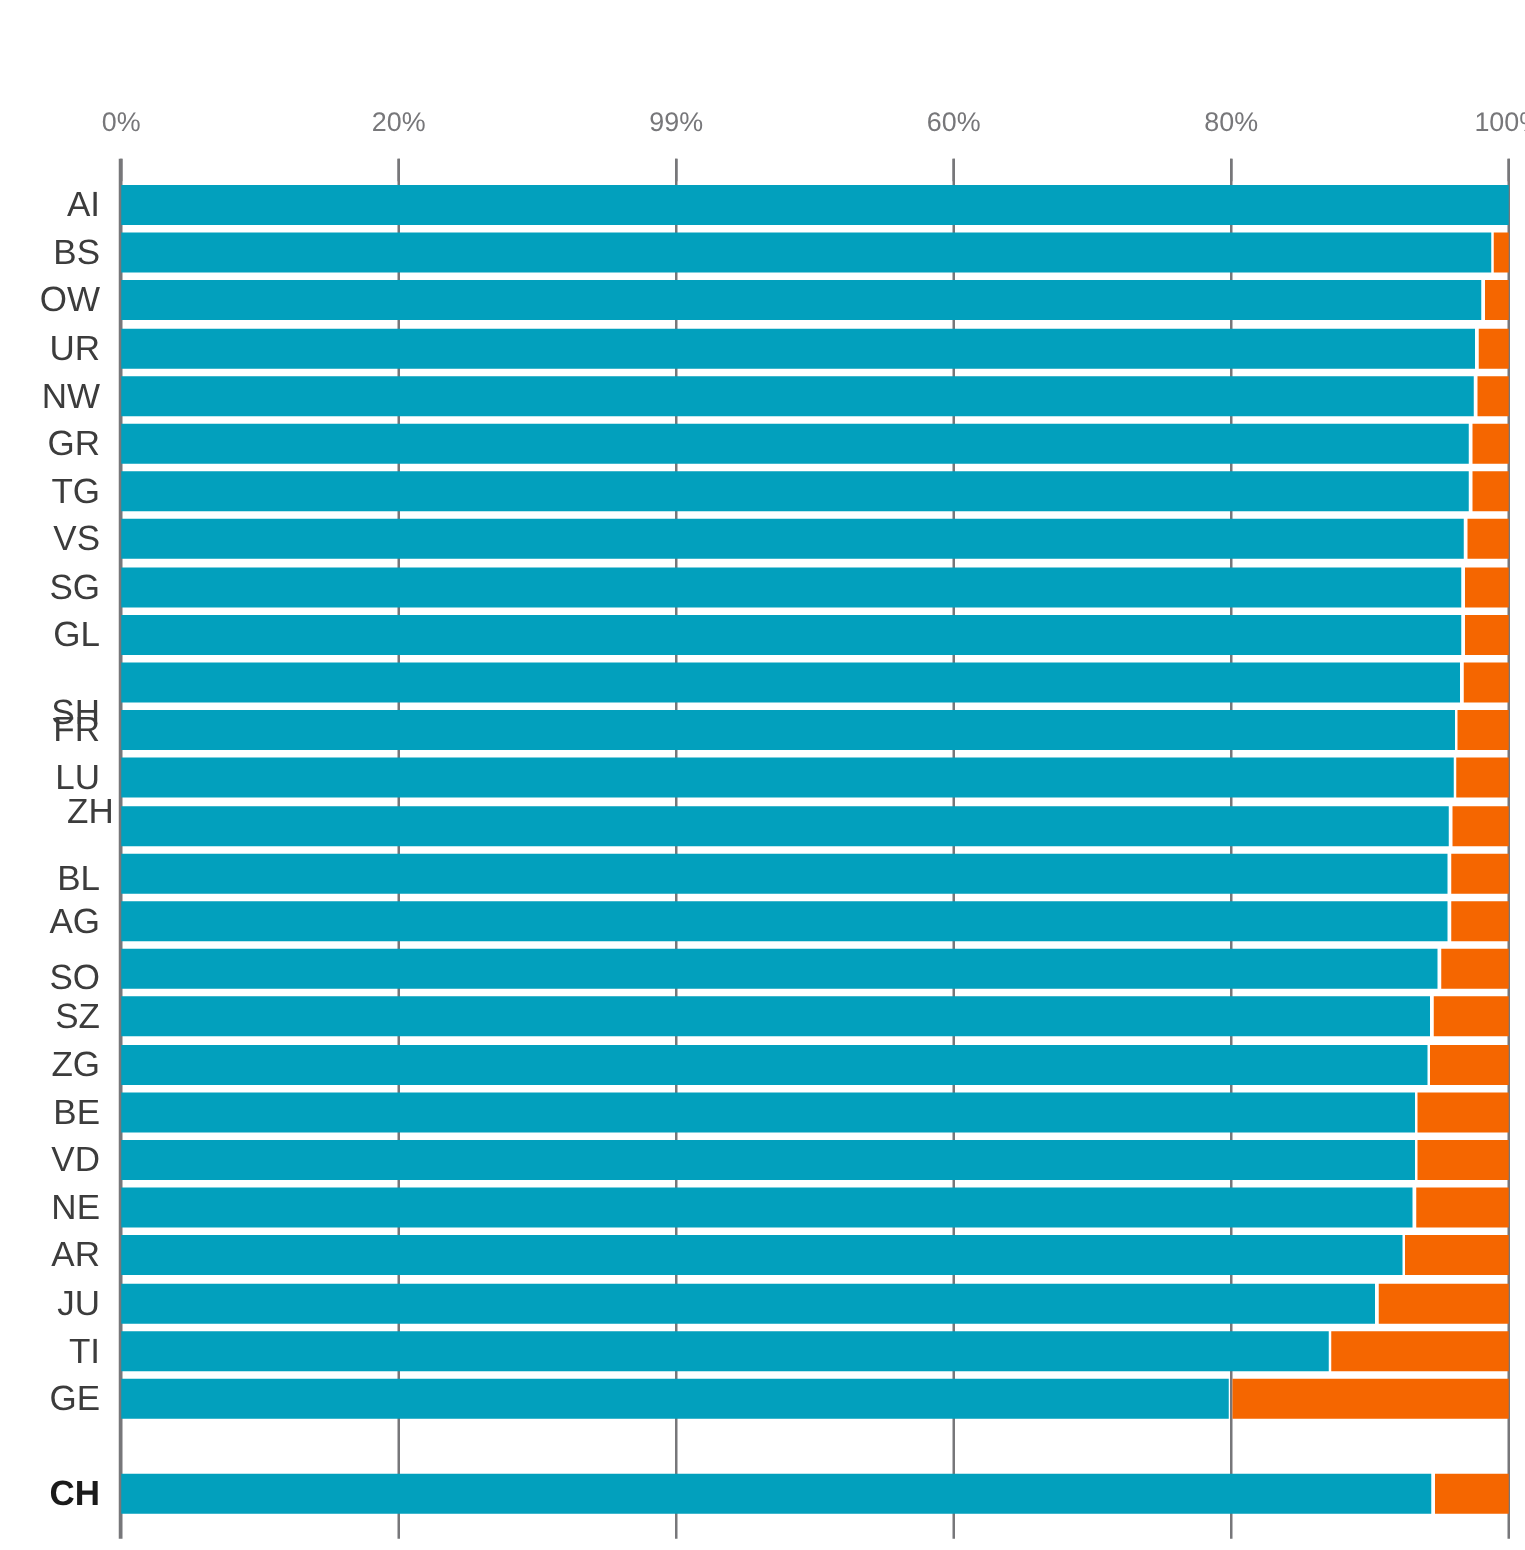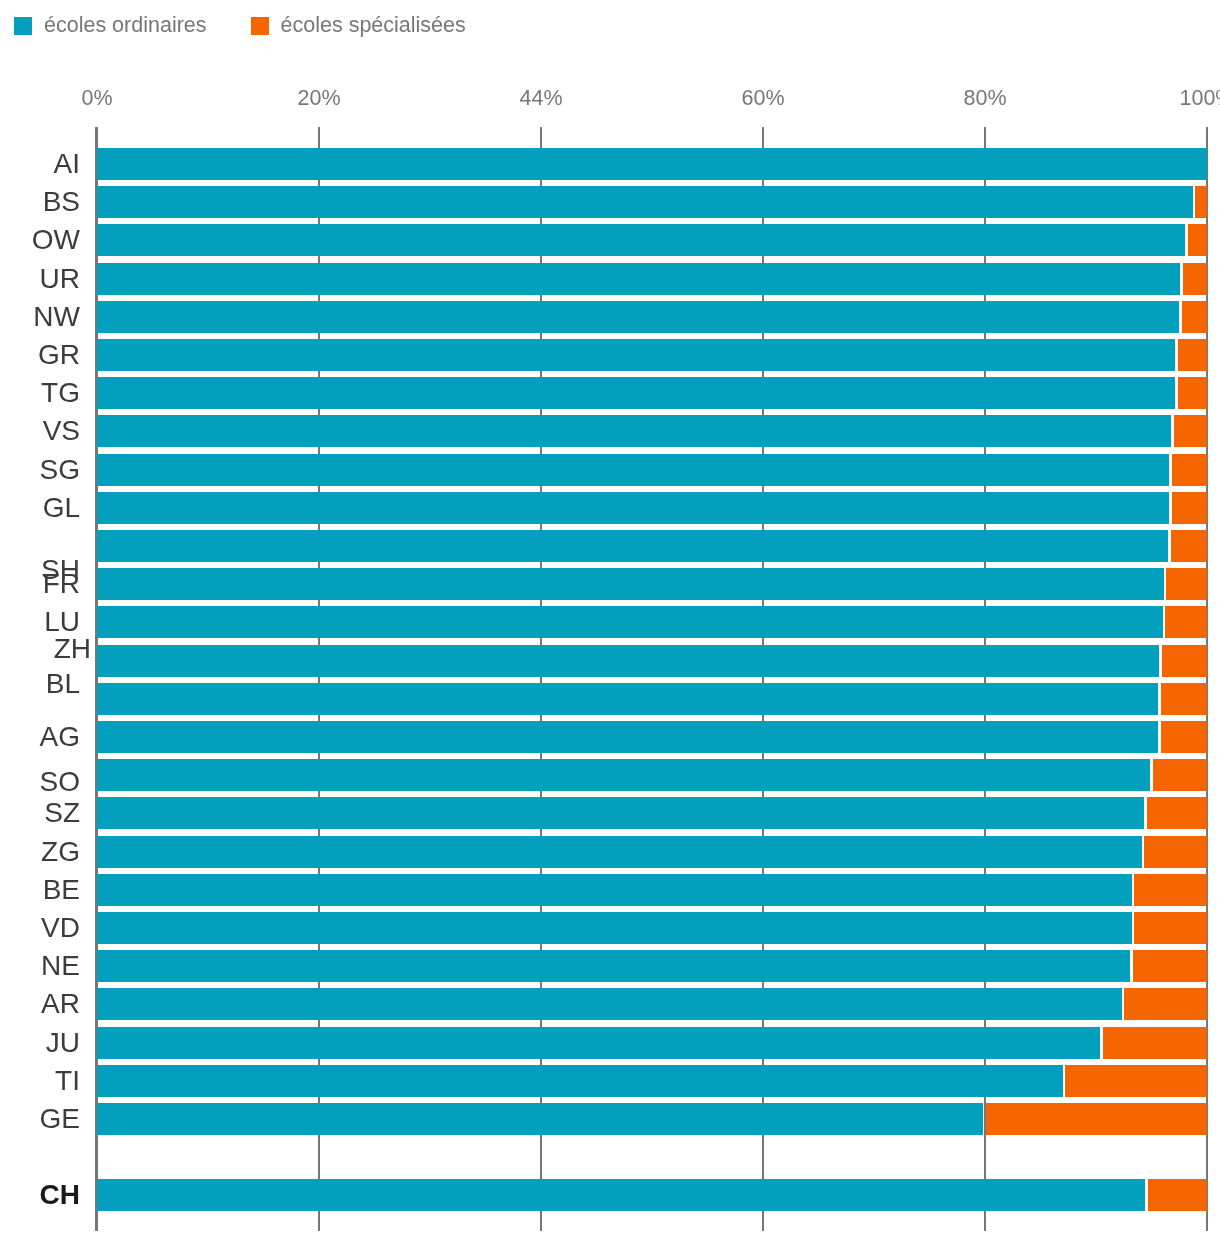--- a/index.html
+++ b/index.html
@@ -106,46 +106,36 @@
     width: 80px;
     left: 0;
   }
   .cat-label.total { font-weight: bold; color: #1a1a1a; }
 </style>
 </head>
 <body>
 
 <div id="page">
 
-  <div id="legend">
-    <div class="legend-item">
-      <span class="legend-swatch" style="background:#02a0bd"></span>
-      <span class="legend-label">écoles ordinaires</span>
-    </div>
-    <div class="legend-item">
-      <span class="legend-swatch" style="background:#f56600"></span>
-      <span class="legend-label">écoles spécialisées</span>
-    </div>
-  </div>
 
   <div id="plot">
     <div id="grid-layer">
         <div class="gridline" style="left: 318px; top: 127px; height: 1104px;"></div>
         <div class="gridline" style="left: 540px; top: 127px; height: 1104px;"></div>
         <div class="gridline" style="left: 762px; top: 127px; height: 1104px;"></div>
         <div class="gridline" style="left: 984px; top: 127px; height: 1104px;"></div>
         <div class="gridline" style="left: 1206px; top: 127px; height: 1104px;"></div>
       </div>
     <div id="ticks-layer">
         <div class="tickmark" style="left: 96px; top: 127px;"></div>
         <div class="xtick-label" style="left: 97px; top: 88px;">0%</div>
         <div class="tickmark" style="left: 318px; top: 127px;"></div>
         <div class="xtick-label" style="left: 319px; top: 88px;">20%</div>
         <div class="tickmark" style="left: 540px; top: 127px;"></div>
-        <div class="xtick-label" style="left: 541px; top: 88px;">44%</div>
+        <div class="xtick-label" style="left: 541px; top: 88px;">99%</div>
         <div class="tickmark" style="left: 762px; top: 127px;"></div>
         <div class="xtick-label" style="left: 763px; top: 88px;">60%</div>
         <div class="tickmark" style="left: 984px; top: 127px;"></div>
         <div class="xtick-label" style="left: 985px; top: 88px;">80%</div>
         <div class="tickmark" style="left: 1206px; top: 127px;"></div>
         <div class="xtick-label" style="left: 1207px; top: 88px;">100%</div>
       </div>
     <div id="axis-layer">
       <div id="yaxis-line" style="left: 95px; top: 127px; height: 1104px;"></div>
     </div>
@@ -212,21 +202,21 @@
         <div class="cat-label" style="top: 606.4px;">LU</div>
         <div class="bar-row" style="left: 97px; top: 606.4px; width: 1110px;">
           <div class="seg seg-ordinary" style="left: 0px; width: 1065.6px;"></div>
           <div class="seg seg-special" style="left: 1068.38px; width: 41.625px;"></div>
         </div>
         <div class="cat-label" style="top: 633px; margin-left: 11px;">ZH</div>
         <div class="bar-row" style="left: 97px; top: 644.6px; width: 1110px;">
           <div class="seg seg-ordinary" style="left: 0px; width: 1062.27px;"></div>
           <div class="seg seg-special" style="left: 1065.05px; width: 44.955px;"></div>
         </div>
-        <div class="cat-label" style="top: 668px;">BL</div>
+        <div class="cat-label" style="top: 687px;">BL</div>
         <div class="bar-row" style="left: 97px; top: 682.8px; width: 1110px;">
           <div class="seg seg-ordinary" style="left: 0px; width: 1061.16px;"></div>
           <div class="seg seg-special" style="left: 1063.93px; width: 46.065px;"></div>
         </div>
         <div class="cat-label" style="top: 721px;">AG</div>
         <div class="bar-row" style="left: 97px; top: 721px; width: 1110px;">
           <div class="seg seg-ordinary" style="left: 0px; width: 1061.16px;"></div>
           <div class="seg seg-special" style="left: 1063.93px; width: 46.065px;"></div>
         </div>
         <div class="cat-label" style="top: 766px; text-align: right;">SO</div>

